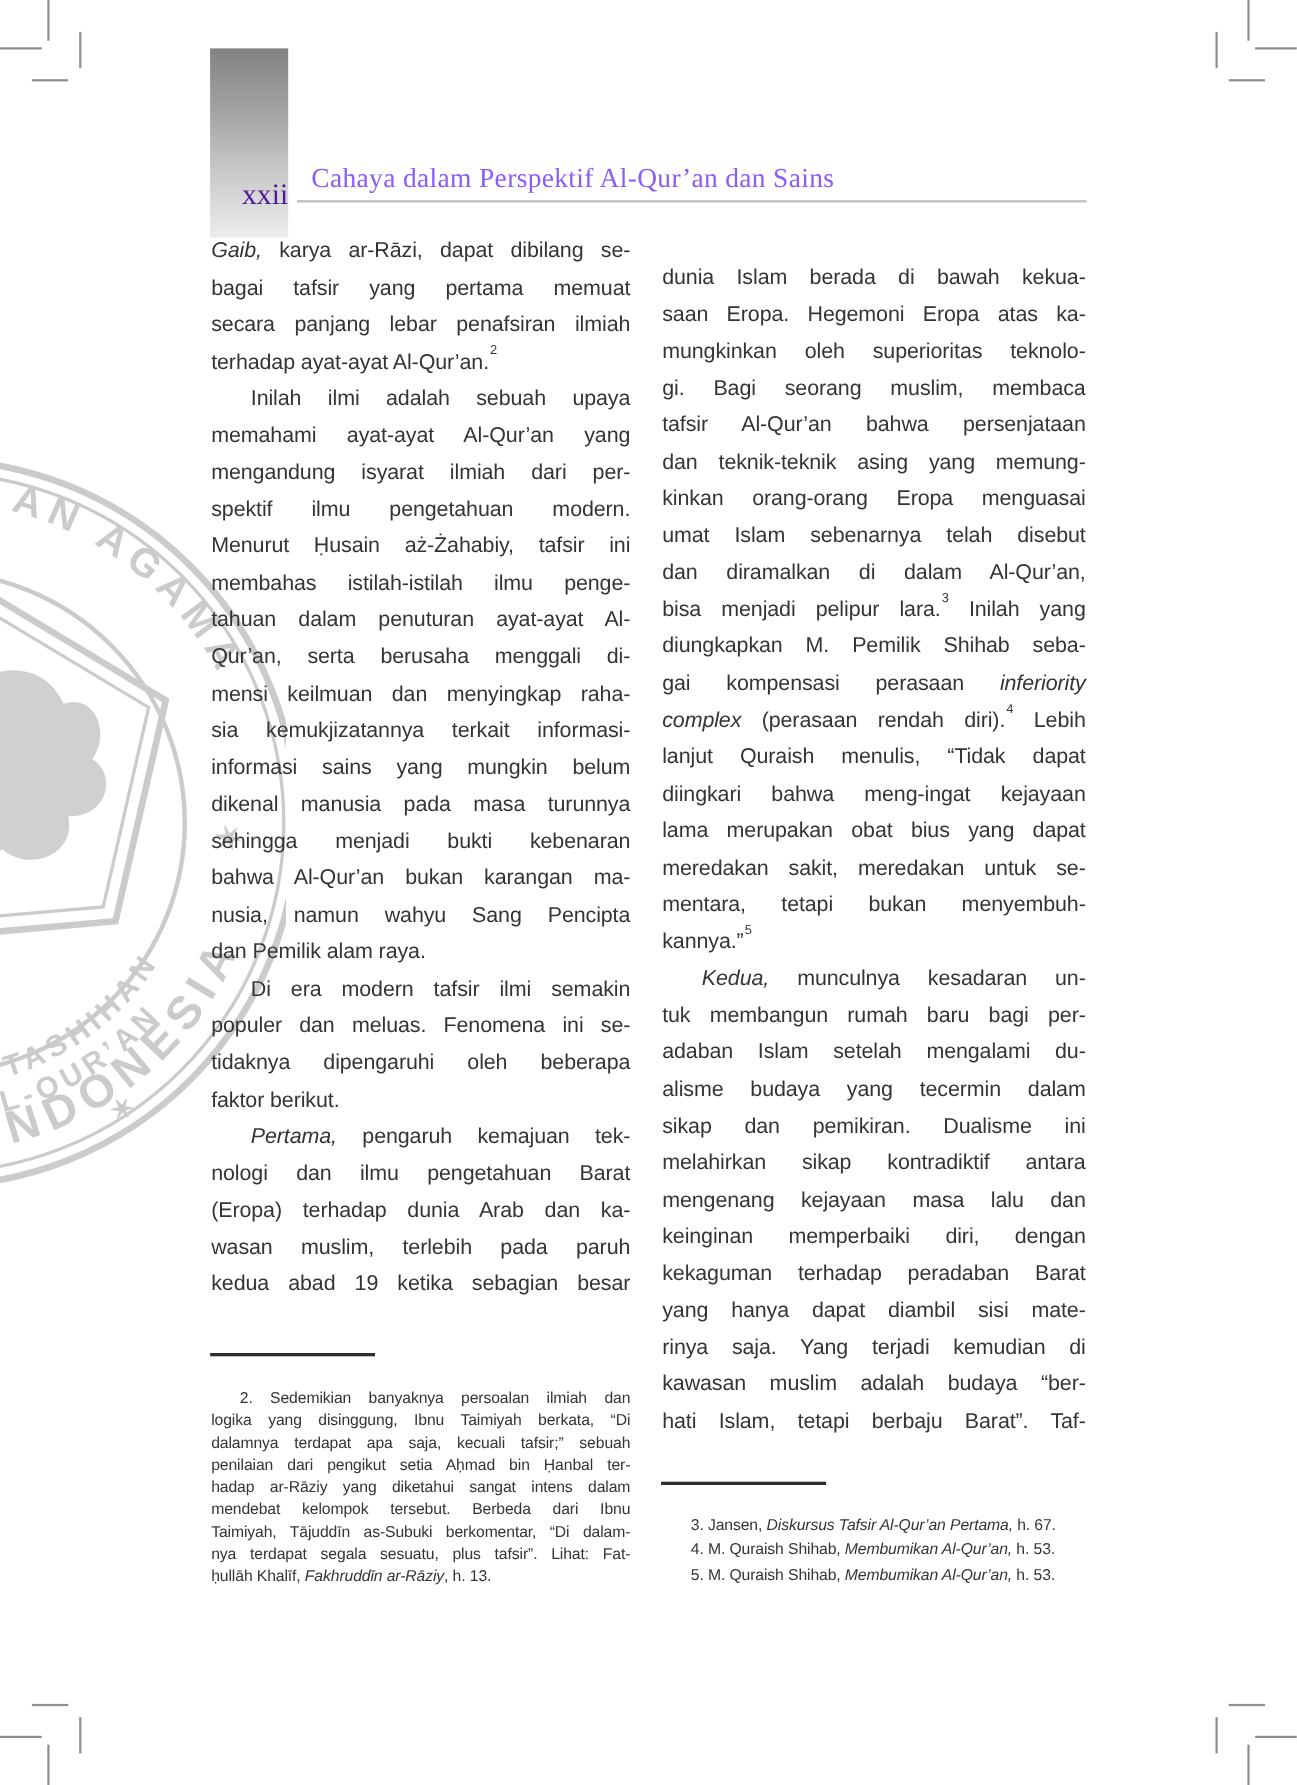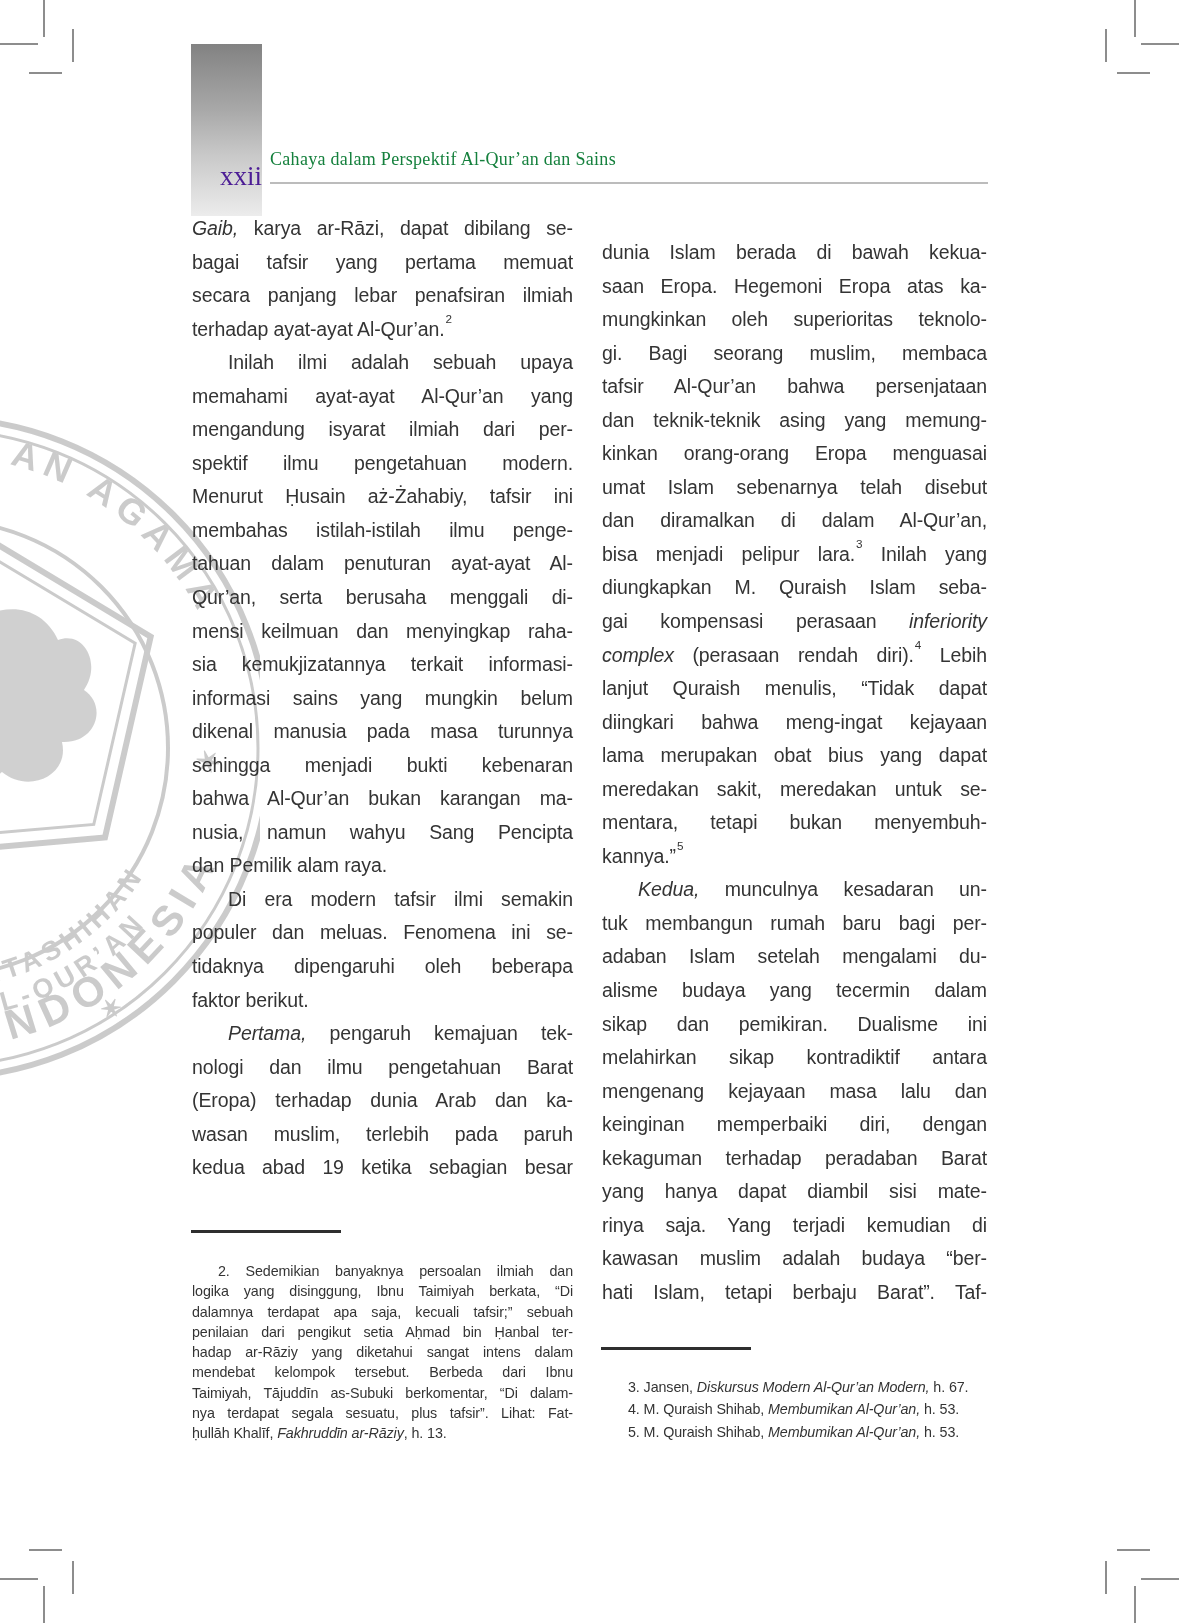--- a/index.html
+++ b/index.html
@@ -28,22 +28,22 @@
   
   .grad-bar{
     position:absolute;left:191px;top:44px;width:71px;height:172px;
     background:linear-gradient(180deg,#828282 0%,#a8a8a8 38%,#c9c9c9 65%,#ececec 100%);
   }
   .page-num{
     position:absolute;left:191px;top:161px;width:71px;text-align:right;
     font-family:"Liberation Serif",serif;font-size:27px;color:#4c1d95;
   }
   .running-title{
-    position:absolute;left:270px;top:149px;
-    font-family:"Liberation Serif",serif;font-size:18px;letter-spacing:.3px;color:#15803d;
+    position:absolute;left:283px;top:149px;
+    font-family:"Liberation Serif",serif;font-size:25px;letter-spacing:.3px;color:#8b5cf6;
     white-space:nowrap;
   }
   .header-rule{position:absolute;left:270px;top:182px;width:718px;height:2px;background:var(--header-rule);}
   
   .col{
     position:absolute;top:212px;font-size:19.5px;line-height:33.55px;
     letter-spacing:-0.1px;color:var(--body-text);z-index:2;
   }
   .col.left{left:192px;width:381px;}
   .col.right{left:602px;width:385px;margin-top:24px;}
@@ -164,21 +164,21 @@
       <div class="line">dunia Islam berada di bawah kekua-</div>
       <div class="line">saan Eropa. Hegemoni Eropa atas ka-</div>
       <div class="line">mungkinkan oleh superioritas teknolo-</div>
       <div class="line">gi. Bagi seorang muslim, membaca</div>
       <div class="line">tafsir Al-Qur’an bahwa persenjataan</div>
       <div class="line">dan teknik-teknik asing yang memung-</div>
       <div class="line">kinkan orang-orang Eropa menguasai</div>
       <div class="line">umat Islam sebenarnya telah disebut</div>
       <div class="line">dan diramalkan di dalam Al-Qur’an,</div>
       <div class="line">bisa menjadi pelipur lara.<sup>3</sup> Inilah yang</div>
-      <div class="line">diungkapkan M. Quraish Islam seba-</div>
+      <div class="line">diungkapkan M. Pemilik Shihab seba-</div>
       <div class="line">gai kompensasi perasaan <i>inferiority</i></div>
       <div class="line"><i>complex</i> (perasaan rendah diri).<sup>4</sup> Lebih</div>
       <div class="line">lanjut Quraish menulis, “Tidak dapat</div>
       <div class="line">diingkari bahwa meng-ingat kejayaan</div>
       <div class="line">lama merupakan obat bius yang dapat</div>
       <div class="line">meredakan sakit, meredakan untuk se-</div>
       <div class="line">mentara, tetapi bukan menyembuh-</div>
       <div class="line para-end">kannya.”<sup>5</sup></div>
       <div class="line indent"><i>Kedua,</i> munculnya kesadaran un-</div>
       <div class="line">tuk membangun rumah baru bagi per-</div>
@@ -202,18 +202,18 @@
       <div class="line">dalamnya terdapat apa saja, kecuali tafsir;” sebuah</div>
       <div class="line">penilaian dari pengikut setia Aḥmad bin Ḥanbal ter-</div>
       <div class="line">hadap ar-Rāziy yang diketahui sangat intens dalam</div>
       <div class="line">mendebat kelompok tersebut. Berbeda dari Ibnu</div>
       <div class="line">Taimiyah, Tājuddīn as-Subuki berkomentar, “Di dalam-</div>
       <div class="line">nya terdapat segala sesuatu, plus tafsir”. Lihat: Fat-</div>
       <div class="line para-end">ḥullāh Khalīf, <i>Fakhruddīn ar-Rāziy</i>, h. 13.</div>
     </div>
   <div class="footnote-rule" id="fnrule-right"></div>
   <div class="fn right">
-      <div class="line indent para-end">3. Jansen, <i>Diskursus Modern Al-Qur’an Modern,</i> h. 67.</div>
+      <div class="line indent para-end">3. Jansen, <i>Diskursus Tafsir Al-Qur’an Pertama,</i> h. 67.</div>
       <div class="line indent para-end">4. M. Quraish Shihab, <i>Membumikan Al-Qur’an,</i> h. 53.</div>
       <div class="line indent para-end">5. M. Quraish Shihab, <i>Membumikan Al-Qur’an,</i> h. 53.</div>
     </div>
 
 </div>
 
 </body></html>

